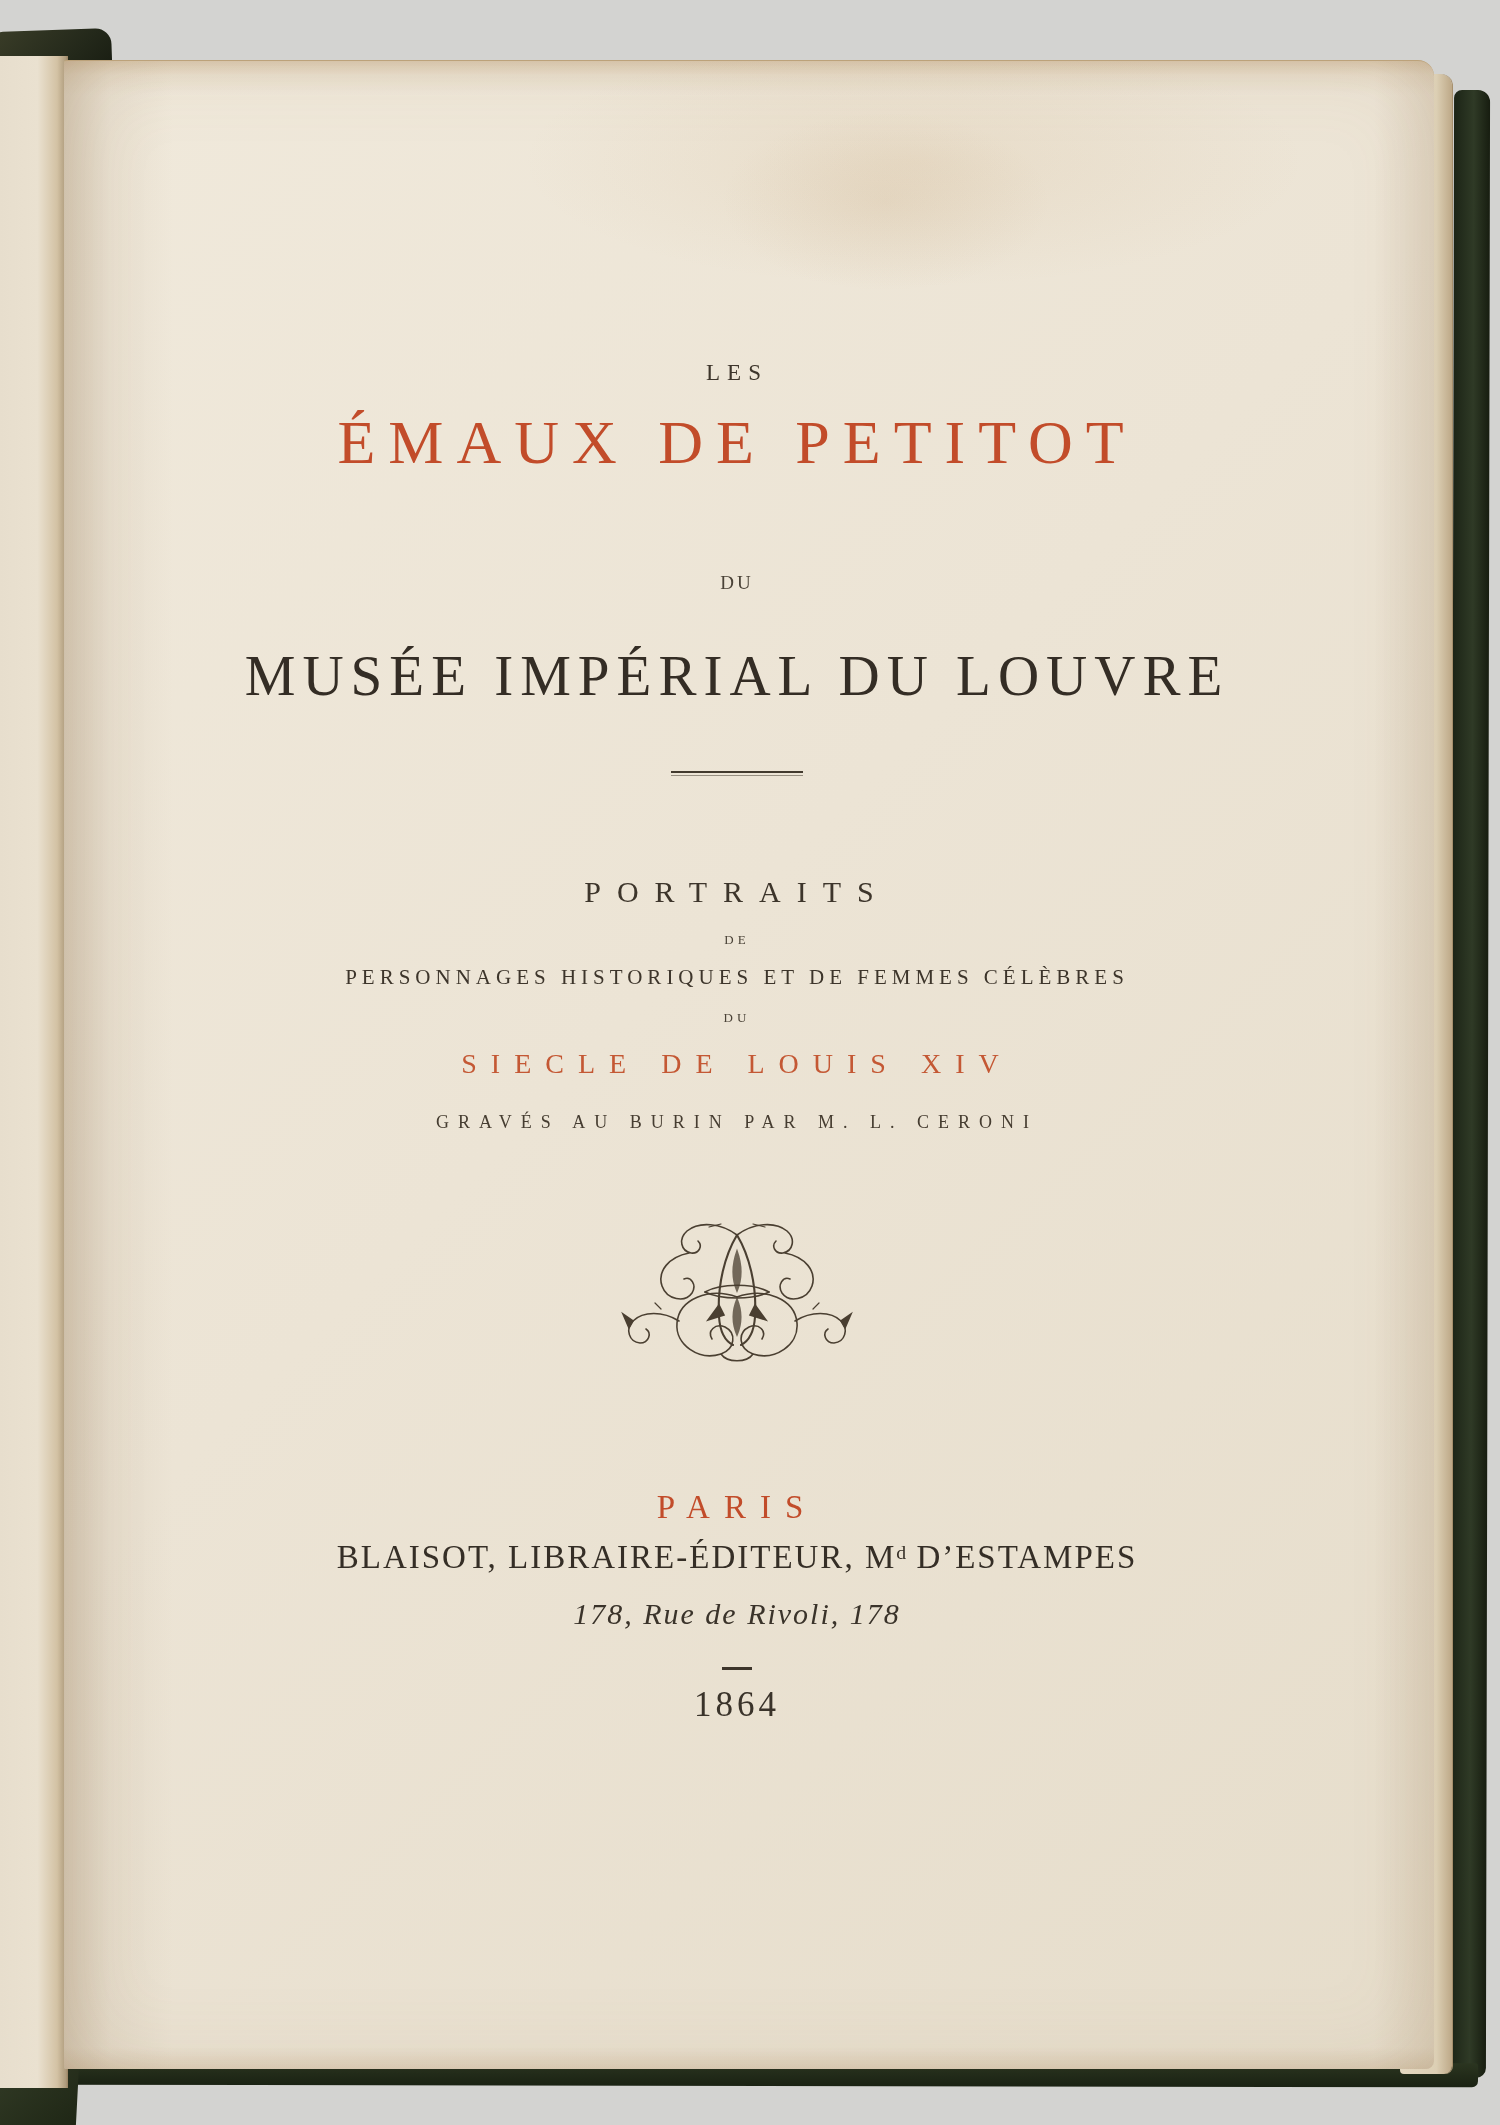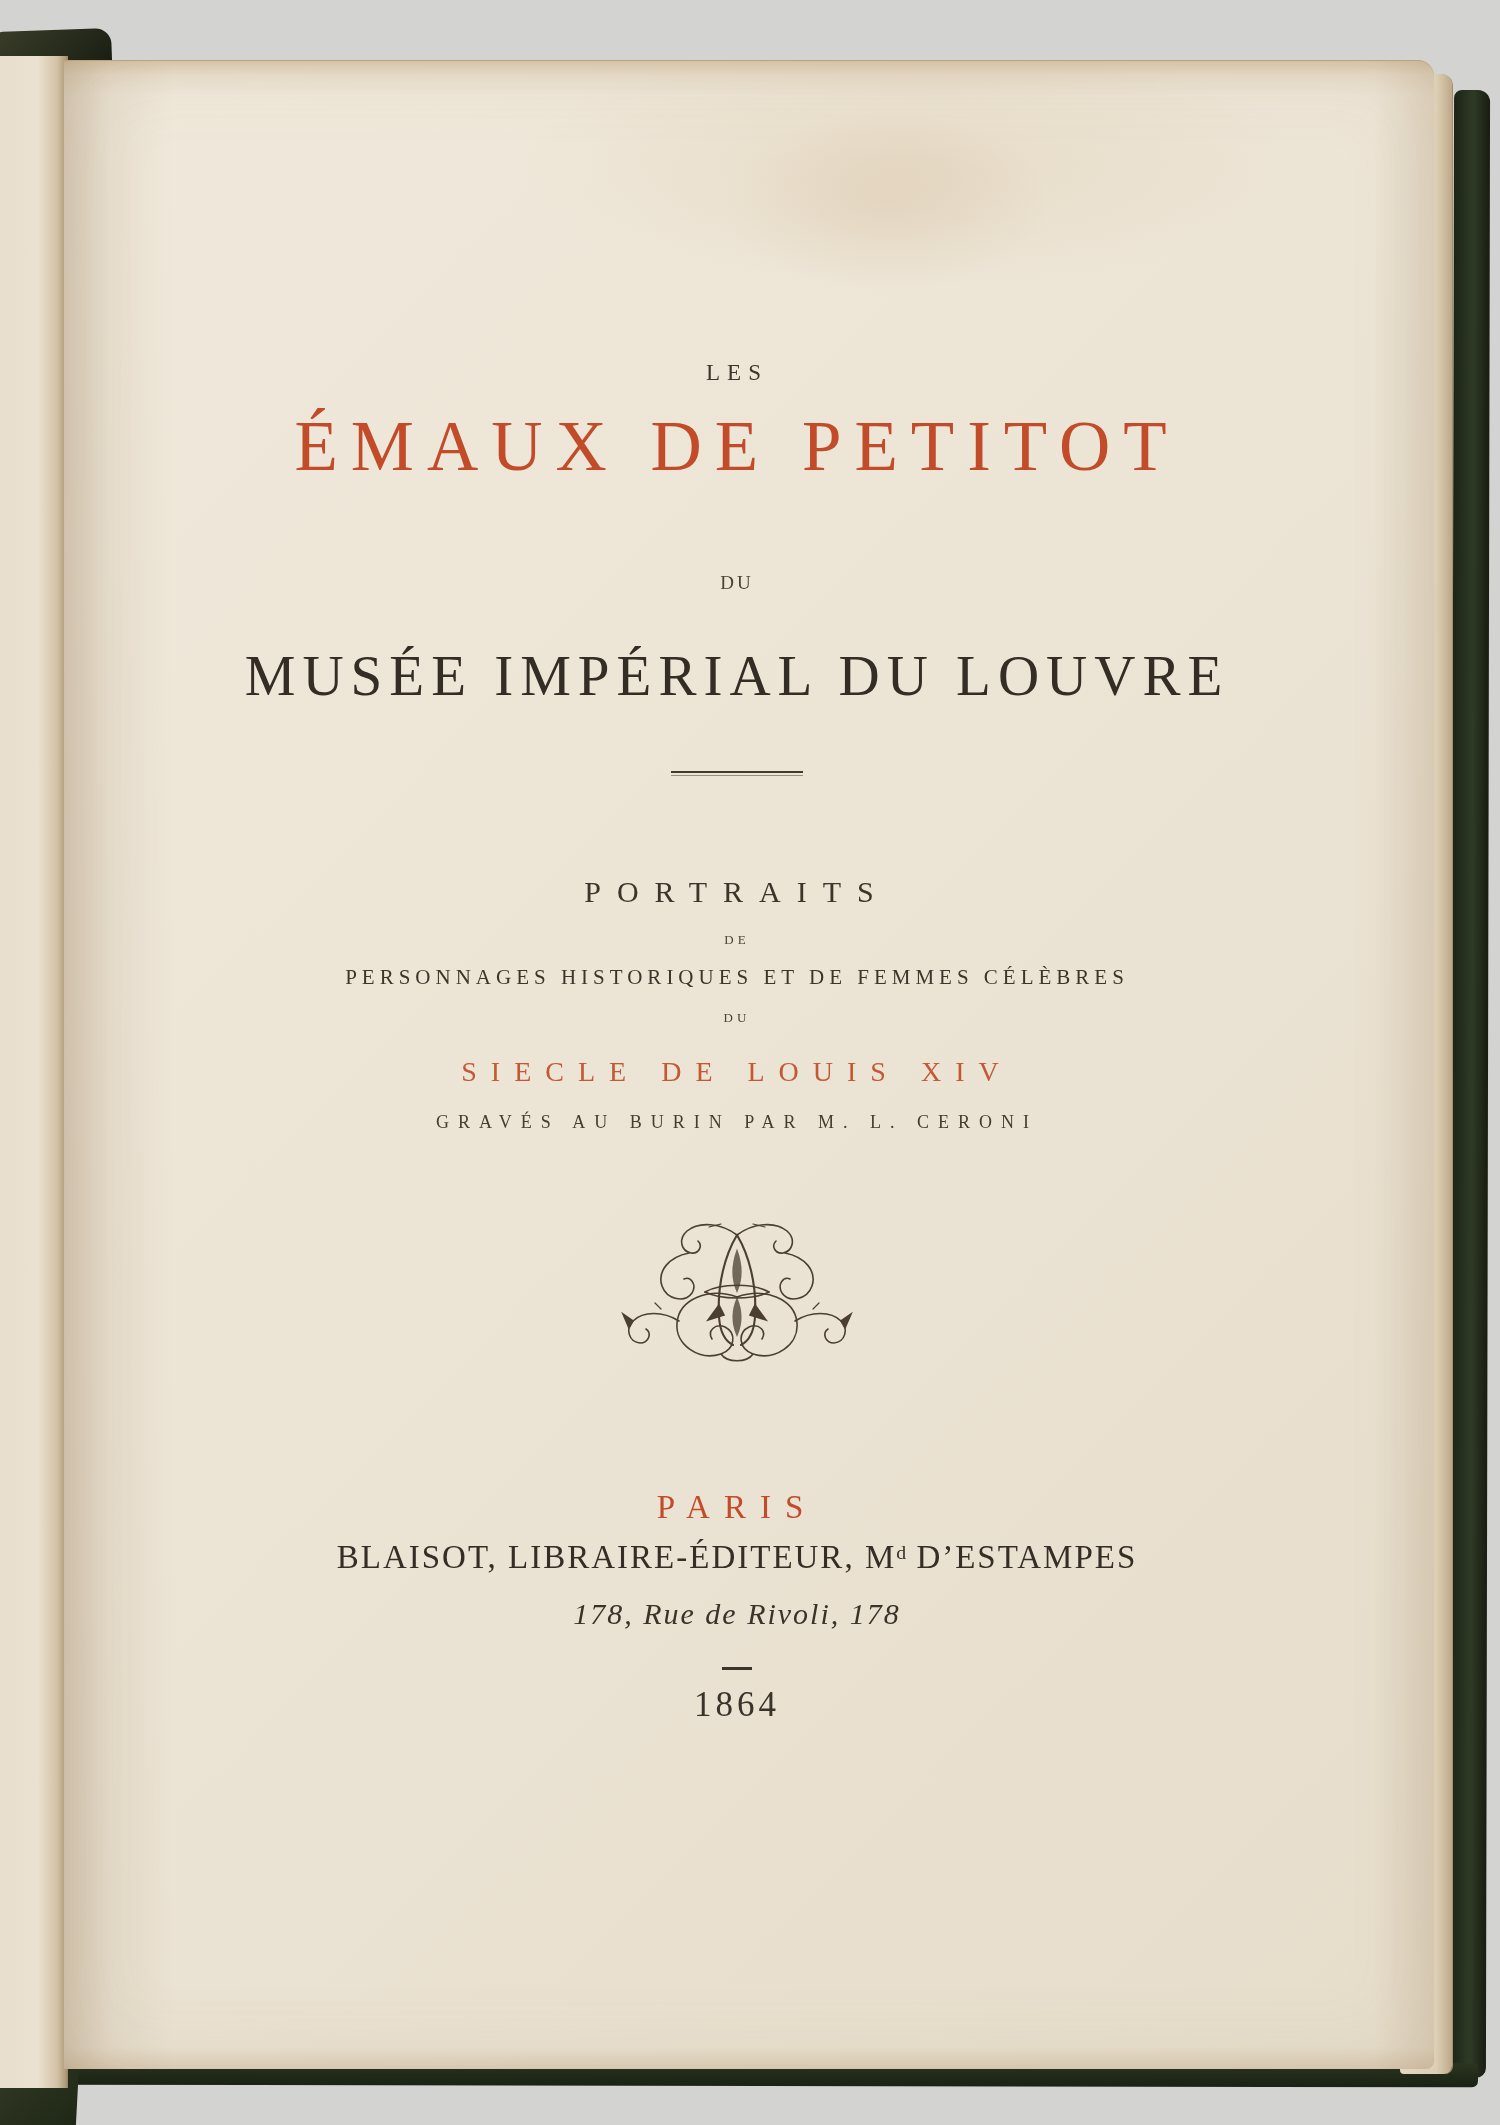--- a/index.html
+++ b/index.html
@@ -68,33 +68,33 @@
   }
 
   
   .line{
     position:absolute;left:-24px;right:0;      
     text-align:center;line-height:1;white-space:nowrap;
     color:#3d352b;
   }
   .red{color:#c24c2a;}
   .half-title   {top:252px;font-size:23px;letter-spacing:7px;margin-top:48px;}
-  .main-title   {top:350px;font-size:71px;letter-spacing:13px;font-weight:400;margin:0;}
+  .main-title   {top:350px;font-size:62px;letter-spacing:13px;font-weight:400;margin:0;}
   .du-upper     {top:512px;font-size:19px;letter-spacing:3px;color:#4a4237;}
   .subtitle     {top:586px;font-size:57px;letter-spacing:7px;color:#342d25;font-weight:400;margin:0;}
   .rule-wrap    {top:702px;}
   .rule{
     display:inline-block;width:132px;height:2px;
     border-top:2px solid #423a2e;border-bottom:1px solid rgba(66,58,46,.5);
   }
   .portraits    {top:816px;font-size:30px;letter-spacing:16px;}
   .de-small     {top:872px;font-size:13px;letter-spacing:4px;color:#4a4237;}
   .personnages  {top:906px;font-size:21px;letter-spacing:5px;}
   .du-small     {top:950px;font-size:13px;letter-spacing:4px;color:#4a4237;}
-  .siecle       {top:989px;font-size:28px;letter-spacing:14px;color:#c45834;margin-top:8px;}
+  .siecle       {top:989px;font-size:28px;letter-spacing:14px;color:#c45834;}
   .graveur      {top:1052px;font-size:18px;letter-spacing:9px;color:#463d31;}
   .monogram-wrap{top:1160px;}
   .monogram-wrap svg{display:inline-block;}
   .paris        {top:1430px;font-size:33px;letter-spacing:14px;}
   .publisher    {top:1480px;font-size:33px;letter-spacing:2px;color:#352e26;}
   .publisher .sup{font-size:0.60em;vertical-align:9px;letter-spacing:0;}
   .address      {top:1538px;font-size:30px;font-style:italic;letter-spacing:2px;color:#3a332a;}
   .dash-wrap    {top:1596px;}
   .dash{display:inline-block;width:30px;height:3px;background:#3d352b;}
   .year         {top:1626px;font-size:35px;letter-spacing:4px;color:#3a332a;}

